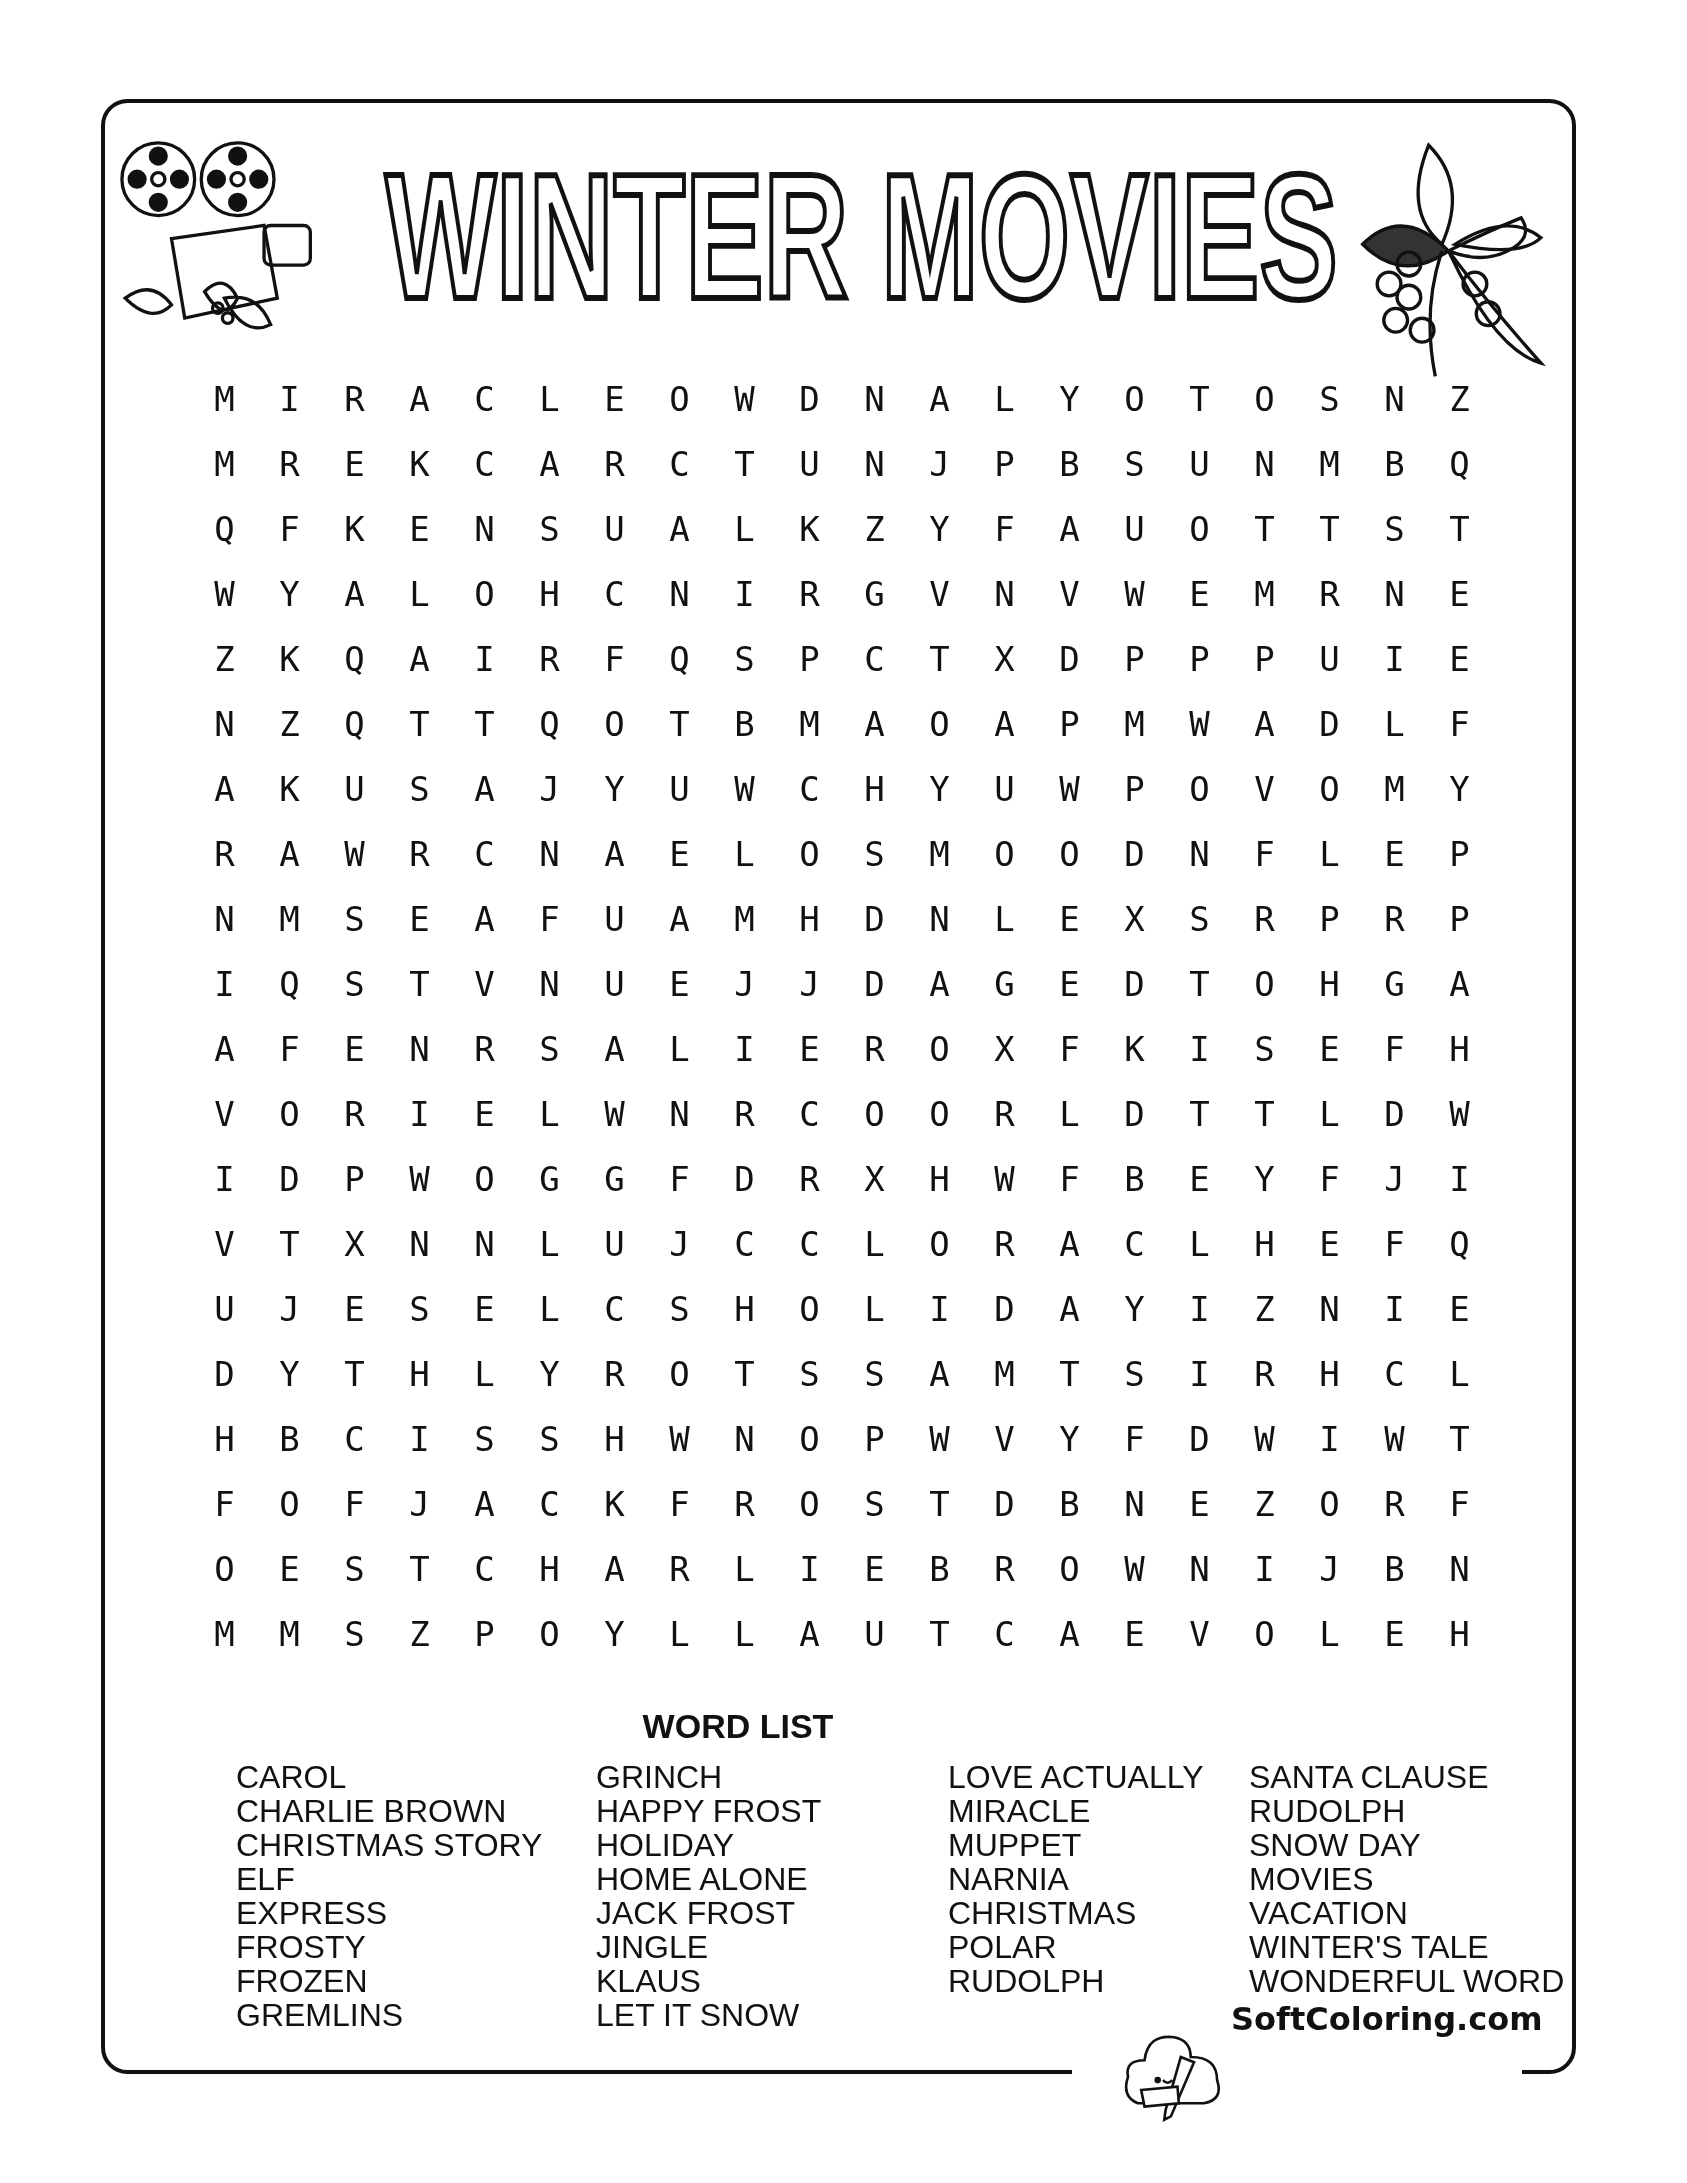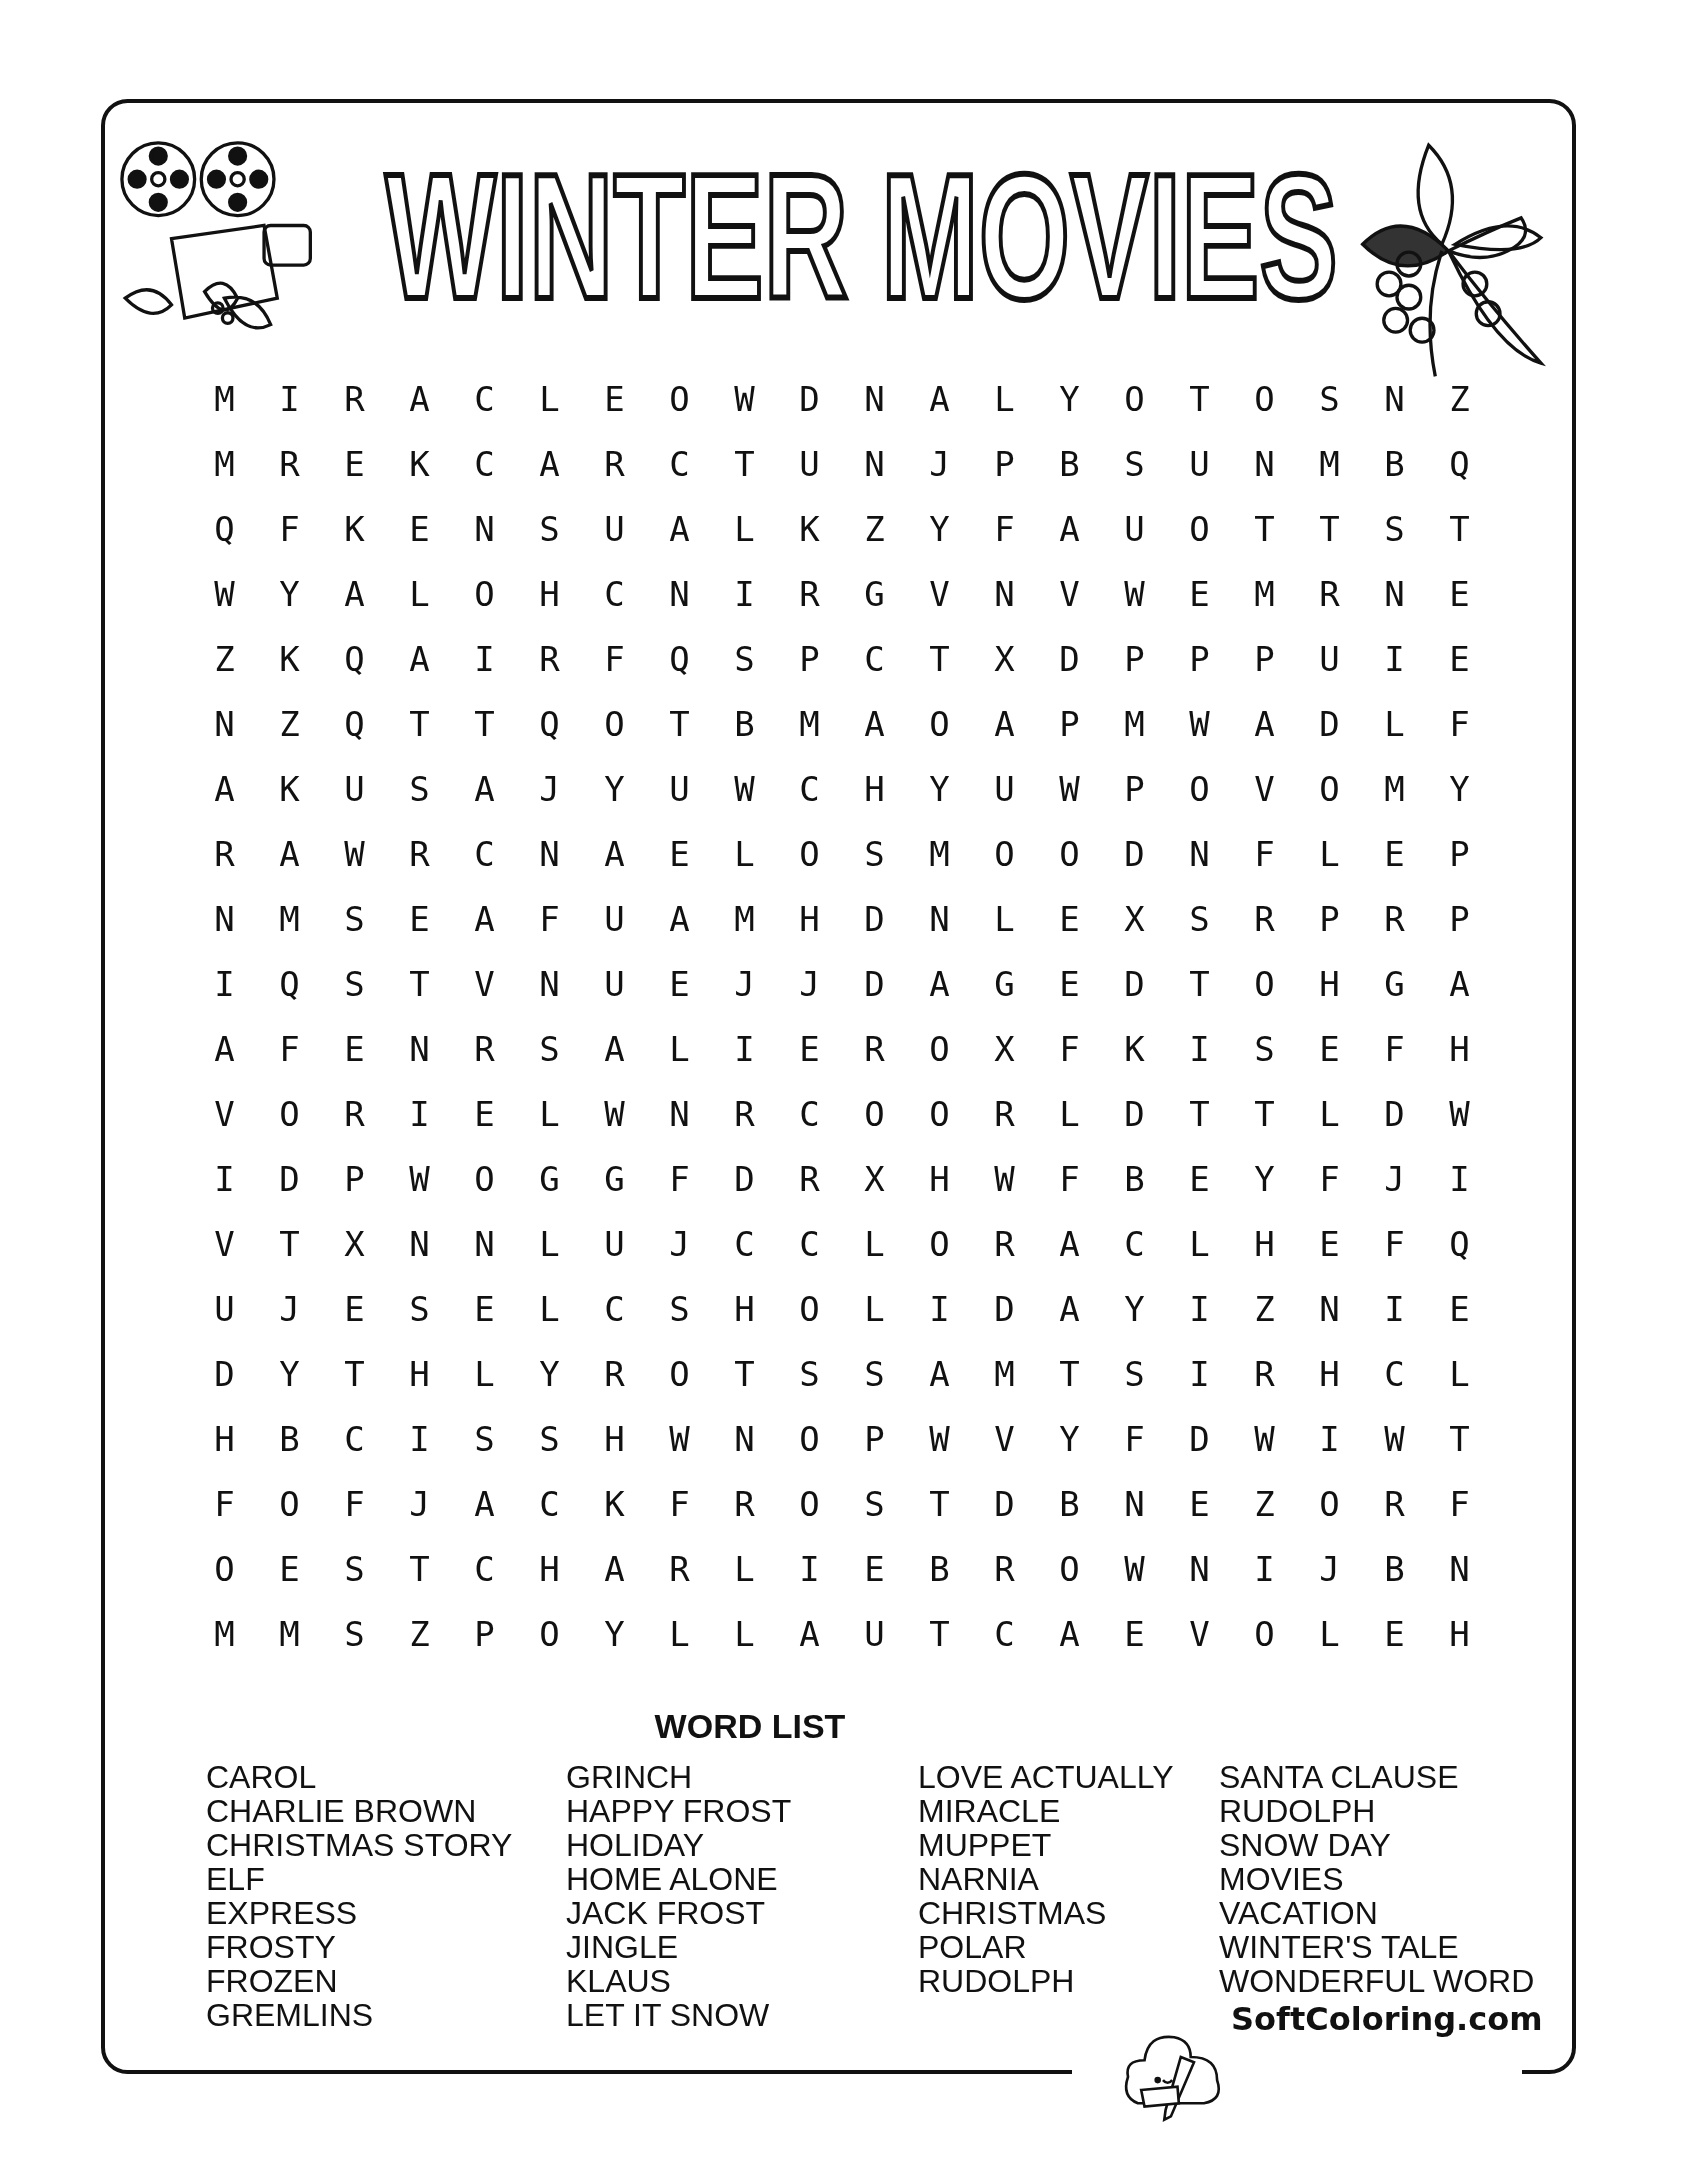--- a/index.html
+++ b/index.html
@@ -5,22 +5,22 @@
   html,body{margin:0;padding:0;background:#fff;}
   body{width:1687px;height:2183px;position:relative;overflow:hidden;font-family:"Liberation Sans",sans-serif;color:#111;}
   .frame{position:absolute;left:101px;top:99px;width:1475px;height:1975px;border:4px solid #111;border-radius:26.5px;box-sizing:border-box;}
   .frame-gap{position:absolute;left:1072px;top:2067px;width:450px;height:13.2px;background:#fff;}
   .title{position:absolute;left:372px;top:139px;width:979px;height:192px;}
   .title svg{width:100%;height:100%;}
   .deco-left{position:absolute;left:112px;top:126px;width:238px;height:232px;}
   .deco-right{position:absolute;left:1323px;top:132px;width:251px;height:251px;}
   .grid{position:absolute;left:192px;top:367px;display:grid;grid-template-columns:repeat(20,65px);grid-auto-rows:65px;}
   .cell{font-family:"DejaVu Sans Mono","Liberation Mono",monospace;font-size:34px;text-align:center;line-height:64px;color:#111;}
-  .wl-title{position:absolute;left:16px;width:1468px;top:1707px;text-align:center;font-weight:bold;font-size:34px;}
-  .wl{position:absolute;top:1760px;font-size:32px;line-height:34px;}
+  .wl-title{position:absolute;left:4px;width:1468px;top:1707px;text-align:center;font-weight:bold;font-size:34px;}
+  .wl{position:absolute;top:1760px;font-size:32px;line-height:34px;margin-left:30px;}
   .wl div{white-space:nowrap;}
   .logo{position:absolute;left:1118px;top:2024px;width:119px;height:99px;}
   .brand{position:absolute;left:1231px;top:2000px;font-weight:bold;font-size:32px;font-family:"DejaVu Sans",sans-serif;}
 </style>
 </head>
 <body>
 
 <div class="frame"></div>
 <div class="frame-gap"></div>
 

